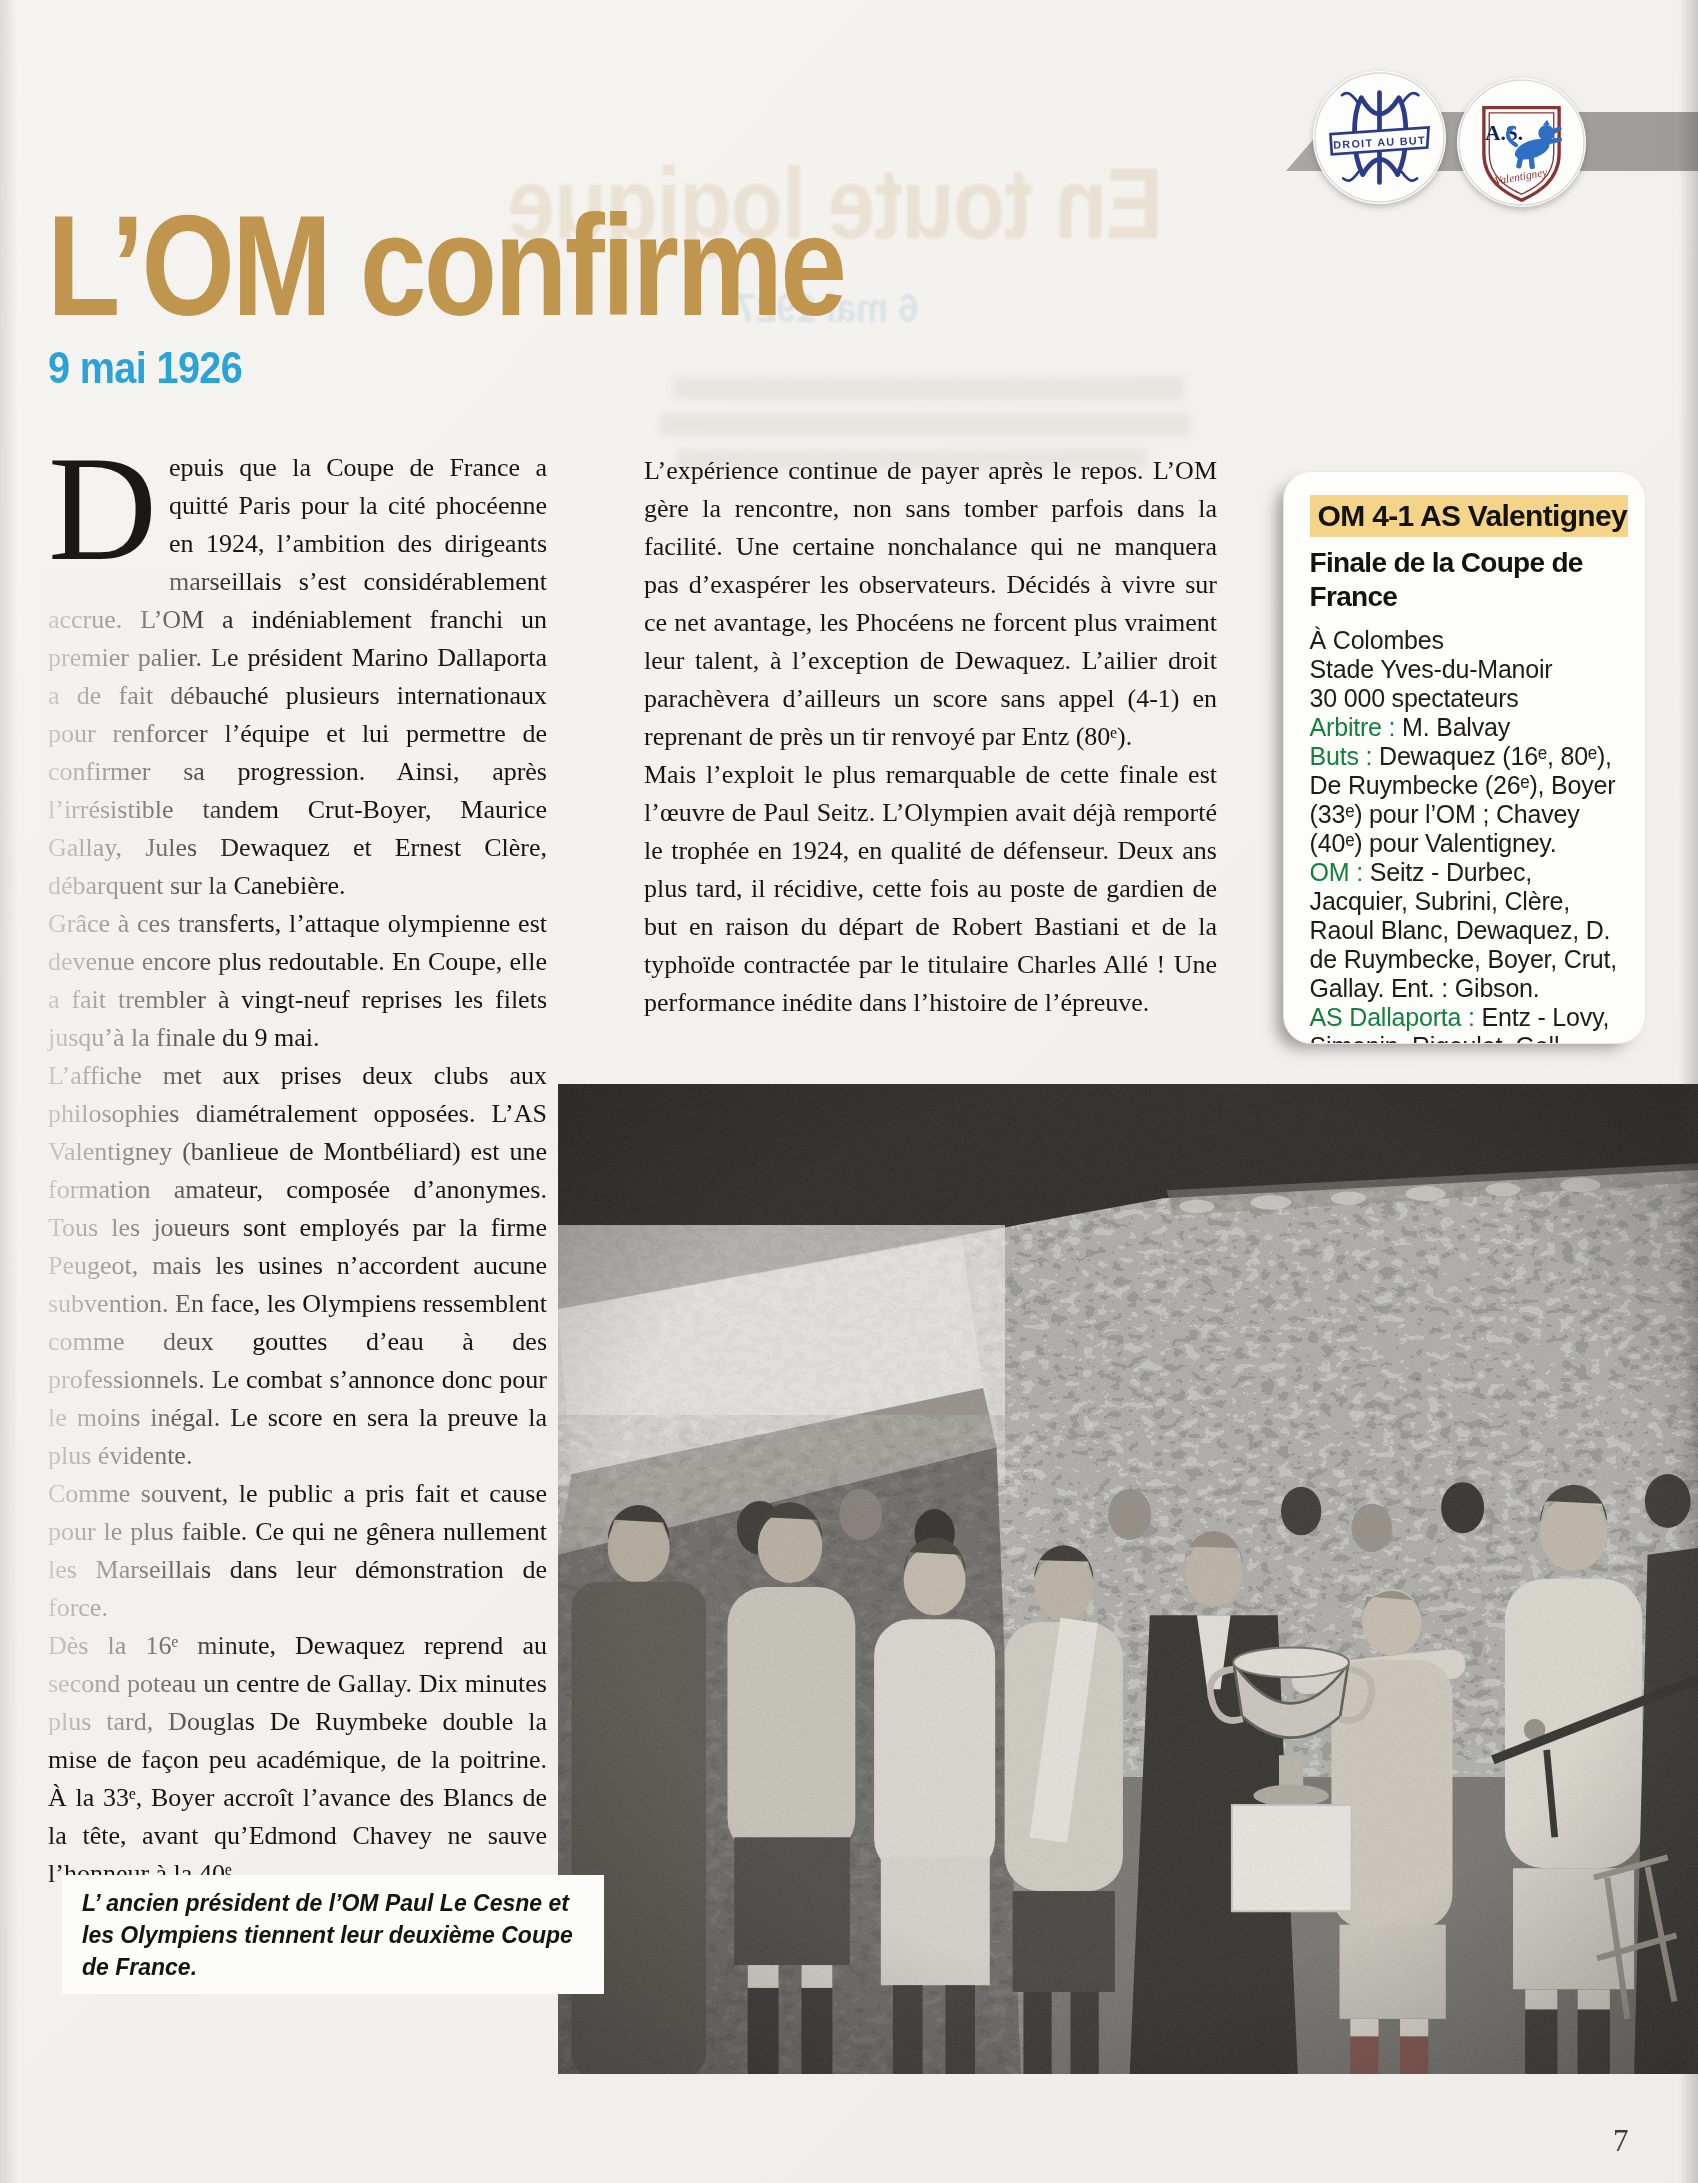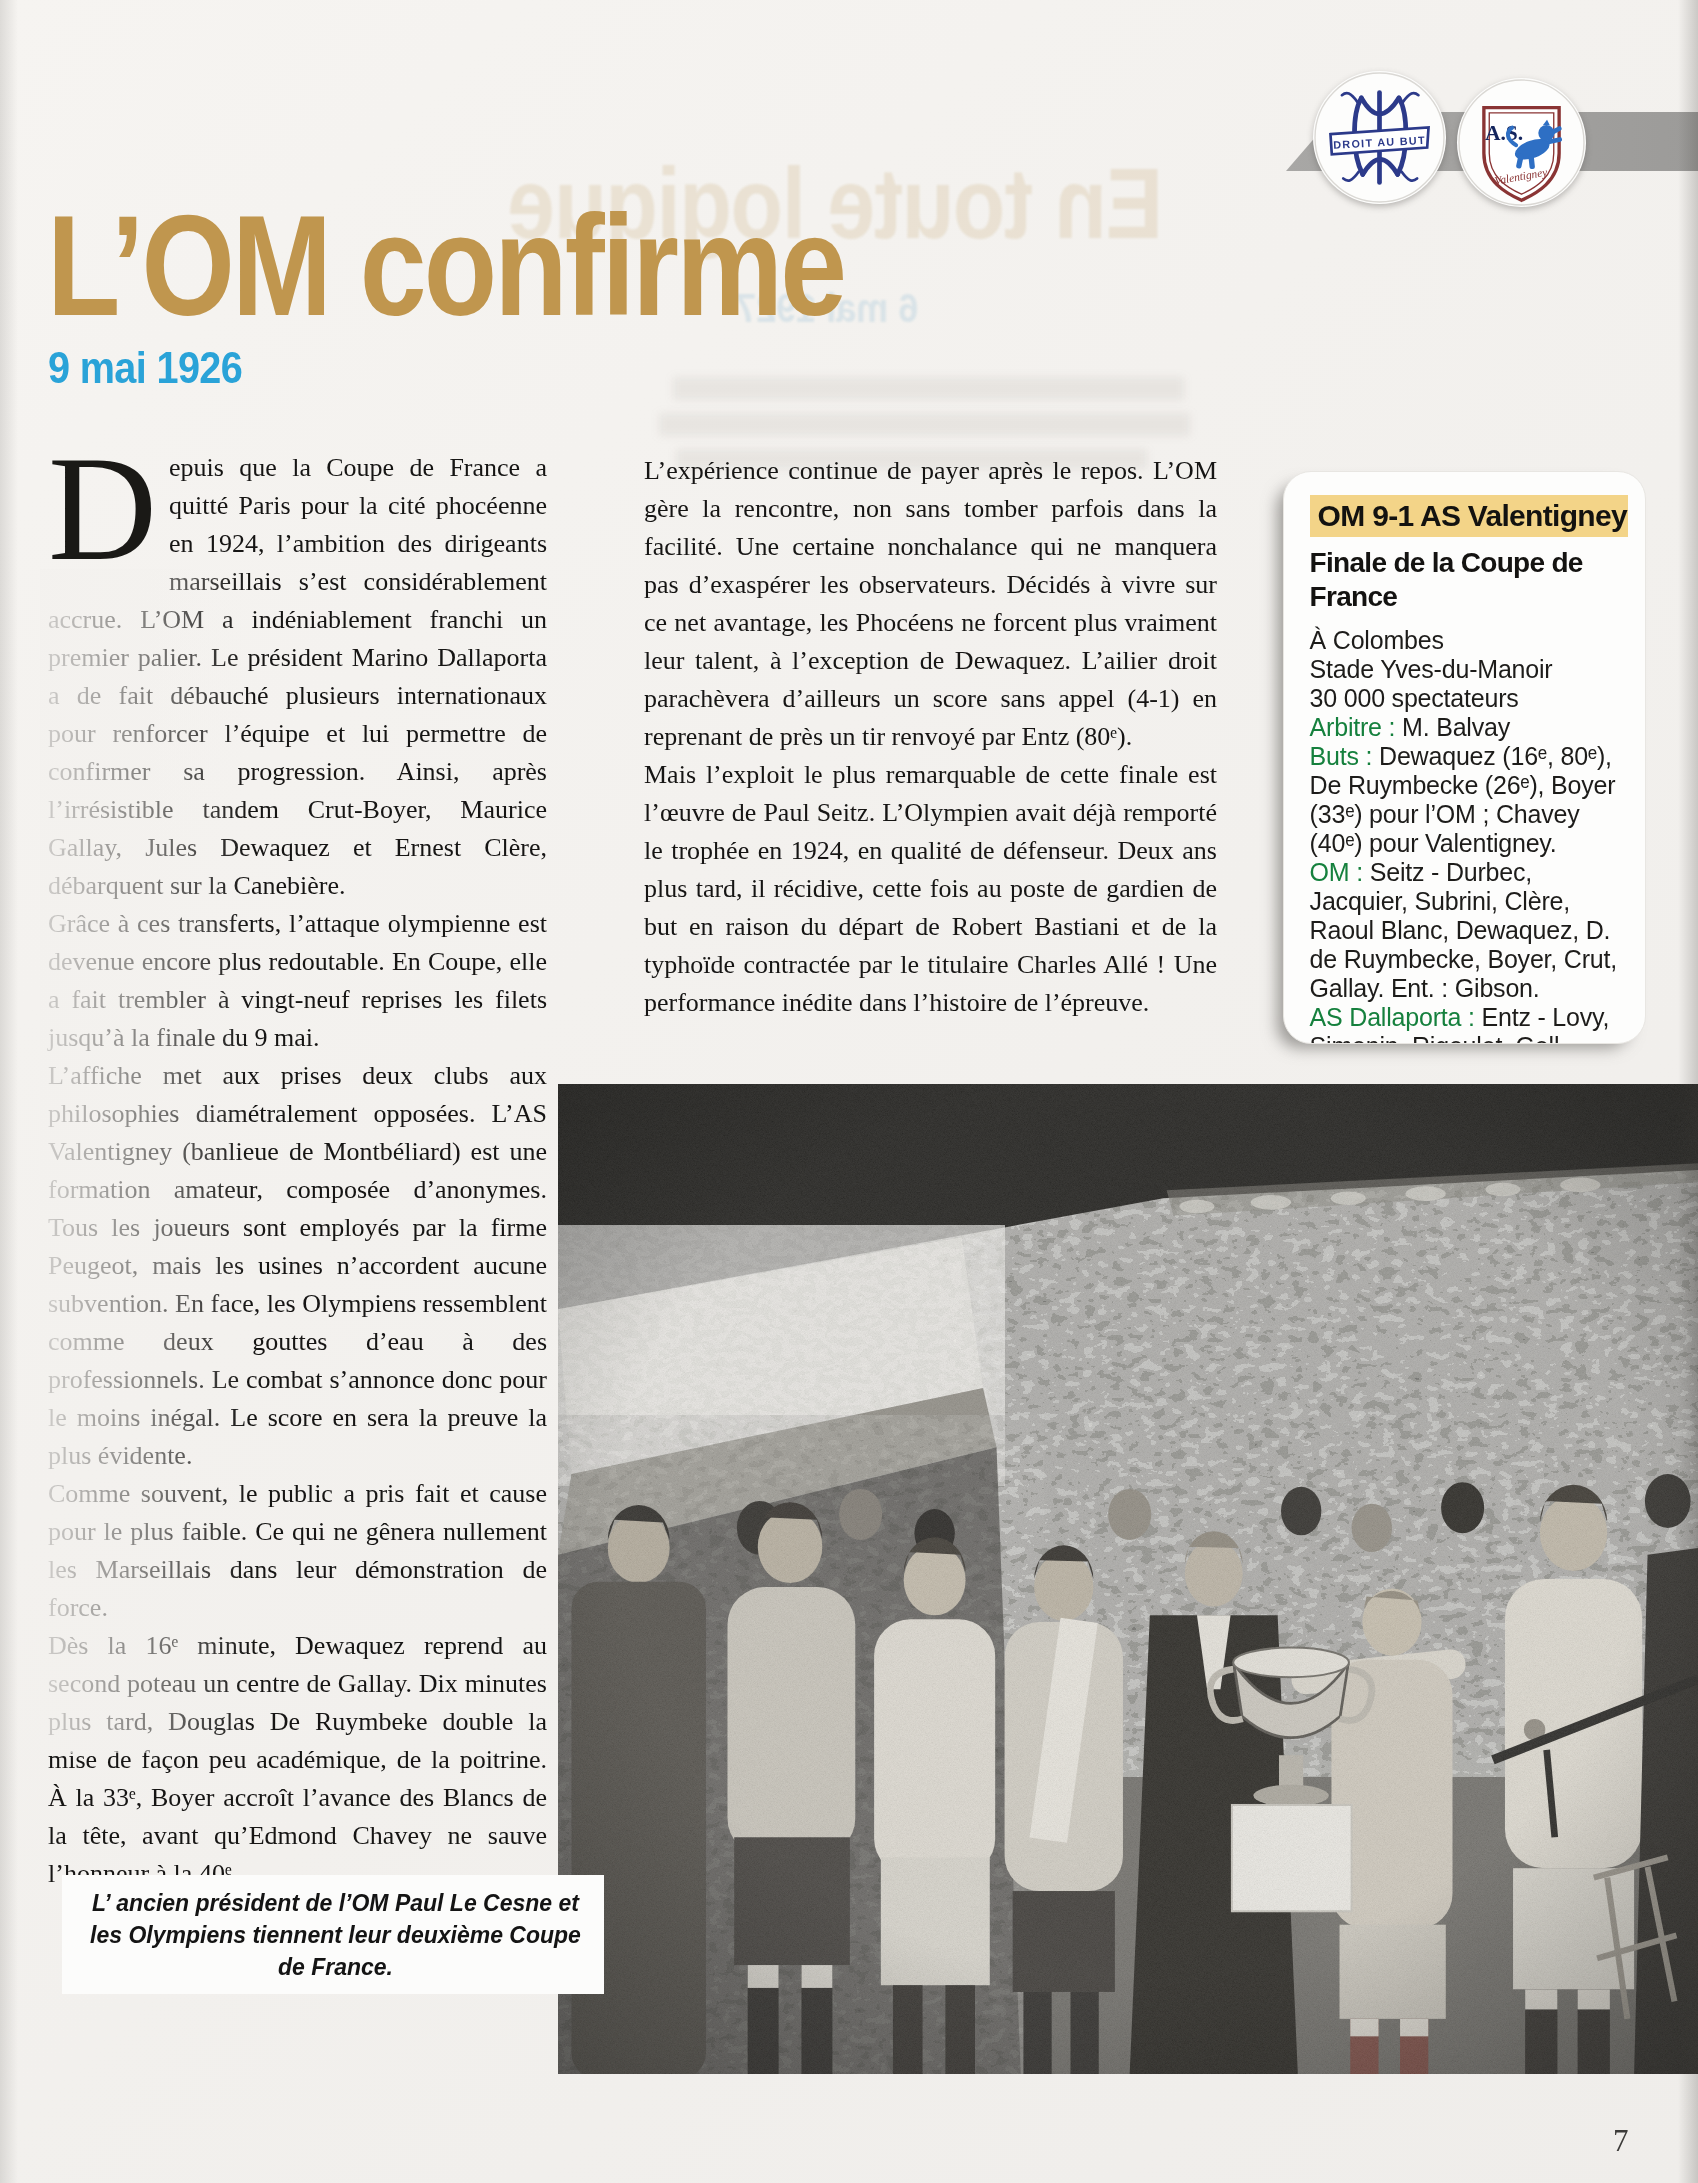--- a/index.html
+++ b/index.html
@@ -63,21 +63,21 @@
   .ib-sub{font-weight:700;font-size:28px;line-height:34px;letter-spacing:-0.7px;color:#141311;margin-bottom:12px;}
   .ib-line{font-size:25px;line-height:29px;color:#1d1c1a;margin:0;}
   .ib-line b{font-weight:400;color:#15803d;}
   
   .photo{position:absolute;left:558px;top:1084px;width:1140px;height:990px;z-index:2;
     background:#6f6d68;}
   
   .caption{position:absolute;left:62px;top:1875px;width:542px;z-index:4;
     background:#fcfcfb;padding:12px 15px 10.8px 20px;box-sizing:border-box;
     font-family:"Liberation Sans",sans-serif;font-style:italic;font-weight:600;
-    font-size:23px;line-height:32px;color:#141414;text-align:center;}
+    font-size:23px;line-height:32px;color:#141414;text-align:left;}
   
   .folio{position:absolute;left:1613px;top:2123px;font-family:"Liberation Serif",serif;
     font-size:31px;color:#3c3b39;z-index:4;}
 </style>
 </head>
 <body>
 
 <div class="page">
 
   <div class="ghost-title">En toute logique</div>
@@ -140,21 +140,21 @@
     <p>Dès la 16ᵉ minute, Dewaquez reprend au second poteau un centre de Gallay. Dix minutes plus tard, Douglas De Ruymbeke double la mise de façon peu académique, de la poitrine. À la 33ᵉ, Boyer accroît l’avance des Blancs de la tête, avant qu’Edmond Chavey ne sauve l’honneur à la 40ᵉ.</p>
   </div>
   <div class="fade1"></div>
 
   <div class="col col2">
     <p>L’expérience continue de payer après le repos. L’OM gère la rencontre, non sans tomber parfois dans la facilité. Une certaine nonchalance qui ne manquera pas d’exaspérer les observateurs. Décidés à vivre sur ce net avantage, les Phocéens ne forcent plus vraiment leur talent, à l’exception de Dewaquez. L’ailier droit parachèvera d’ailleurs un score sans appel (4-1) en reprenant de près un tir renvoyé par Entz (80ᵉ).</p>
     <p>Mais l’exploit le plus remarquable de cette finale est l’œuvre de Paul Seitz. L’Olympien avait déjà remporté le trophée en 1924, en qualité de défenseur. Deux ans plus tard, il récidive, cette fois au poste de gardien de but en raison du départ de Robert Bastiani et de la typhoïde contractée par le titulaire Charles Allé ! Une performance inédite dans l’histoire de l’épreuve.</p>
   </div>
 
   <div class="infobox">
-    <div class="ib-band">OM 9-1 AS Valentigney</div>
+    <div class="ib-band">OM 4-1 AS Valentigney</div>
     <div class="ib-sub">Finale de la Coupe de France</div>
     <div class="ib-line">À Colombes</div>
     <div class="ib-line">Stade Yves-du-Manoir</div>
     <div class="ib-line">30 000 spectateurs</div>
     <p class="ib-line"><b>Arbitre :</b><span> M. Balvay</span></p>
     <p class="ib-line"><b>Buts :</b><span> Dewaquez (16ᵉ, 80ᵉ), De Ruymbecke (26ᵉ), Boyer (33ᵉ) pour l’OM ; Chavey (40ᵉ) pour Valentigney.</span></p>
     <p class="ib-line"><b>OM :</b><span> Seitz - Durbec, Jacquier, Subrini, Clère, Raoul Blanc, Dewaquez, D. de Ruymbecke, Boyer, Crut, Gallay. Ent. : Gibson.</span></p>
     <p class="ib-line"><b>AS Dallaporta :</b><span> Entz - Lovy, Simonin, Rigoulot, Goll, Richard, Grédy, Van Praet, Chavey, Haenni, Schaff. Ent. : aucun.</span></p>
   </div>
 

